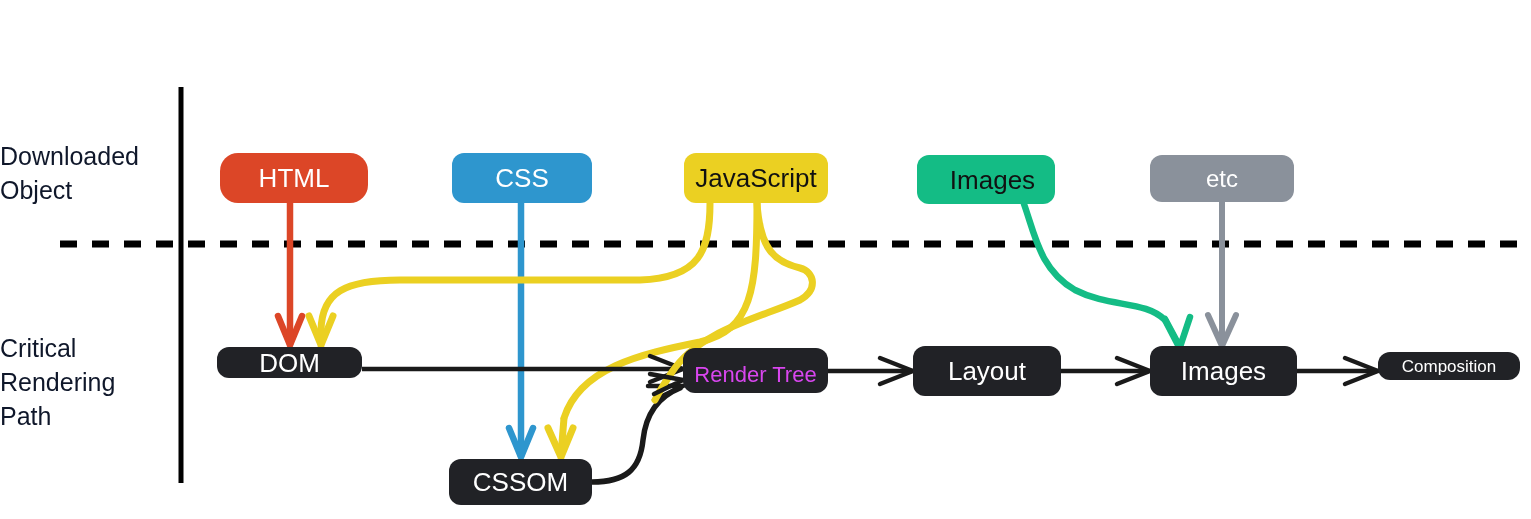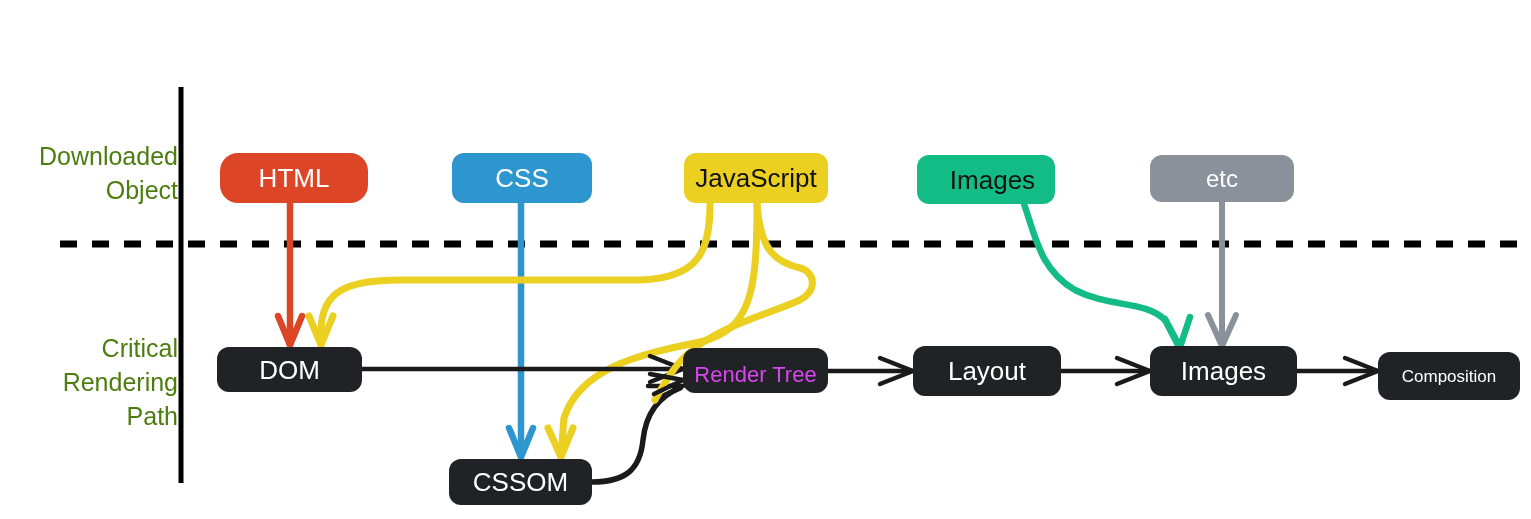--- a/index.html
+++ b/index.html
@@ -19,22 +19,22 @@
   }
   #diagram-svg {
     position: absolute;
     left: 0;
     top: 0;
     width: 1531px;
     height: 519px;
   }
   .axis-label {
     position: absolute;
-    text-align: right;
-    color: #4d7c0f;
+    text-align: left;
+    color: #0f172a;
     font-size: 25px;
     line-height: 34px;
     letter-spacing: 0px;
     font-family: "Liberation Sans", sans-serif;
     white-space: pre-line;
   }
   .node {
     position: absolute;
     display: flex;
     align-items: center;
@@ -165,37 +165,37 @@
   </div>
 
   <div class="node" style="left:917px; top:155px; width:138px; height:49px; background:#14BC85;padding-left:13px;">
     <span class="node-label" style="color:#111111; font-size:26px;">Images</span>
   </div>
 
   <div class="node" style="left:1150px; top:155px; width:144px; height:47px; background:#8A919B;">
     <span class="node-label" style="color:#ffffff; font-size:24px;">etc</span>
   </div>
 
-  <div class="node" style="left:217px; top:347px; width:145px; height:45px; background:#212226;">
+  <div class="node" style="left:217px; top:347px; width:145px; height:31px; background:#212226;">
     <span class="node-label" style="color:#ffffff; font-size:26px;">DOM</span>
   </div>
 
   <div class="node" style="left:449px; top:459px; width:143px; height:46px; background:#212226;">
     <span class="node-label" style="color:#ffffff; font-size:26px;">CSSOM</span>
   </div>
 
   <div class="node" style="left:683px; top:348px; width:145px; height:45px; background:#212226;">
     <span class="node-label" style="color:#d946ef; font-size:22px;margin-top:8px;">Render Tree</span>
   </div>
 
   <div class="node" style="left:913px; top:346px; width:148px; height:50px; background:#212226;">
     <span class="node-label" style="color:#ffffff; font-size:26px;">Layout</span>
   </div>
 
   <div class="node" style="left:1150px; top:346px; width:147px; height:50px; background:#212226;">
     <span class="node-label" style="color:#ffffff; font-size:26px;">Images</span>
   </div>
 
-  <div class="node" style="left:1378px; top:352px; width:142px; height:48px; background:#212226;">
+  <div class="node" style="left:1378px; top:352px; width:142px; height:28px; background:#212226;">
     <span class="node-label" style="color:#ffffff; font-size:17px;">Composition</span>
   </div>
 
 </div>
 
 </body></html>

